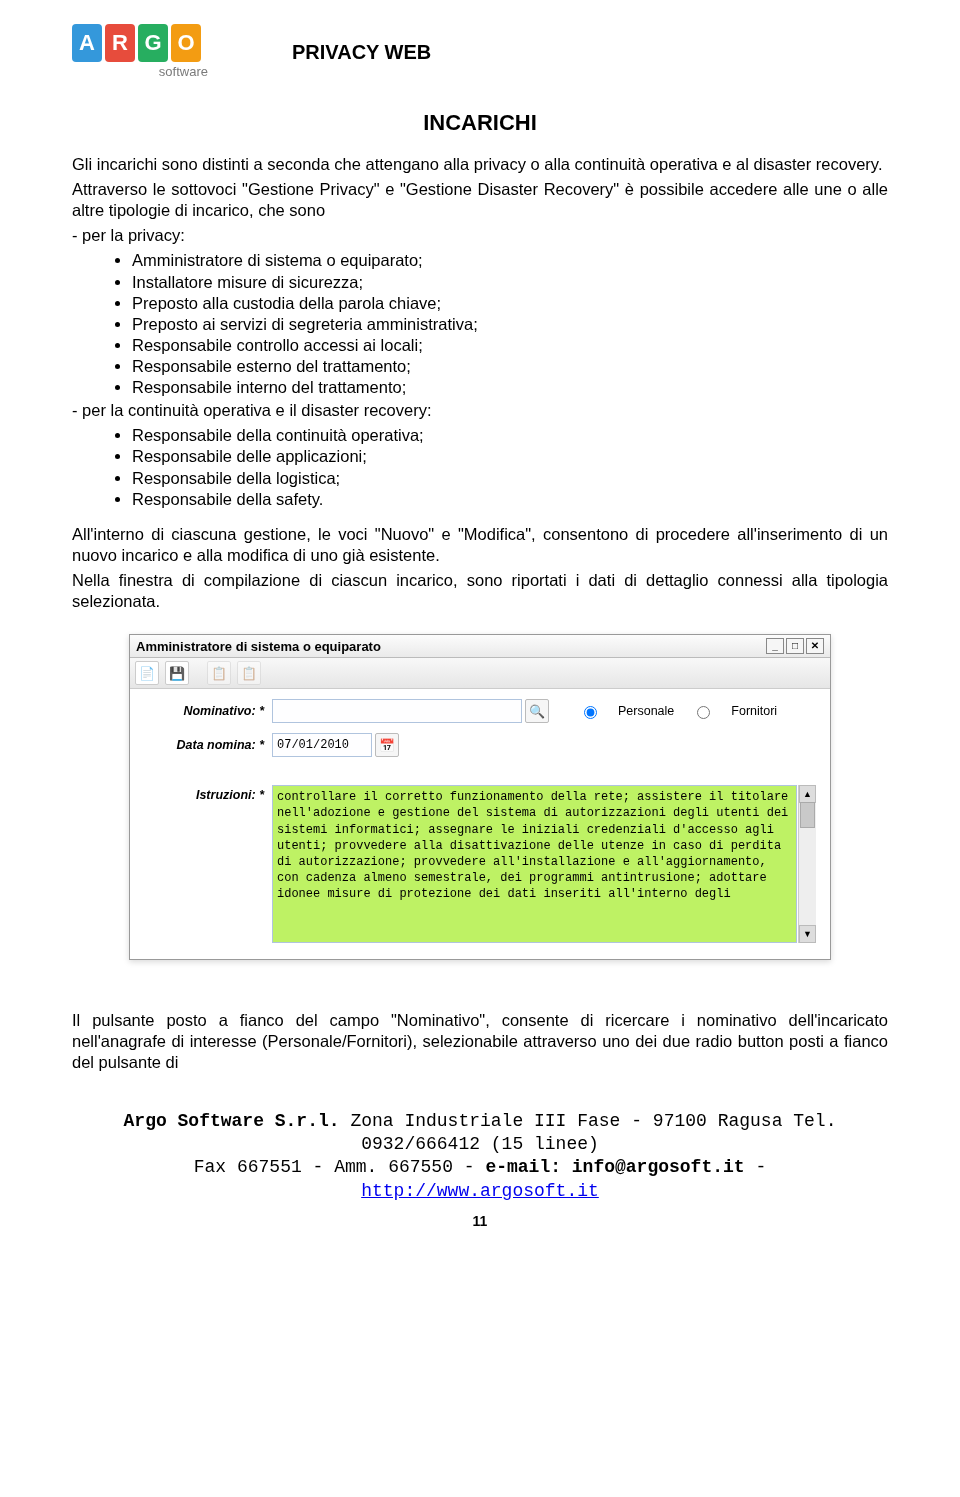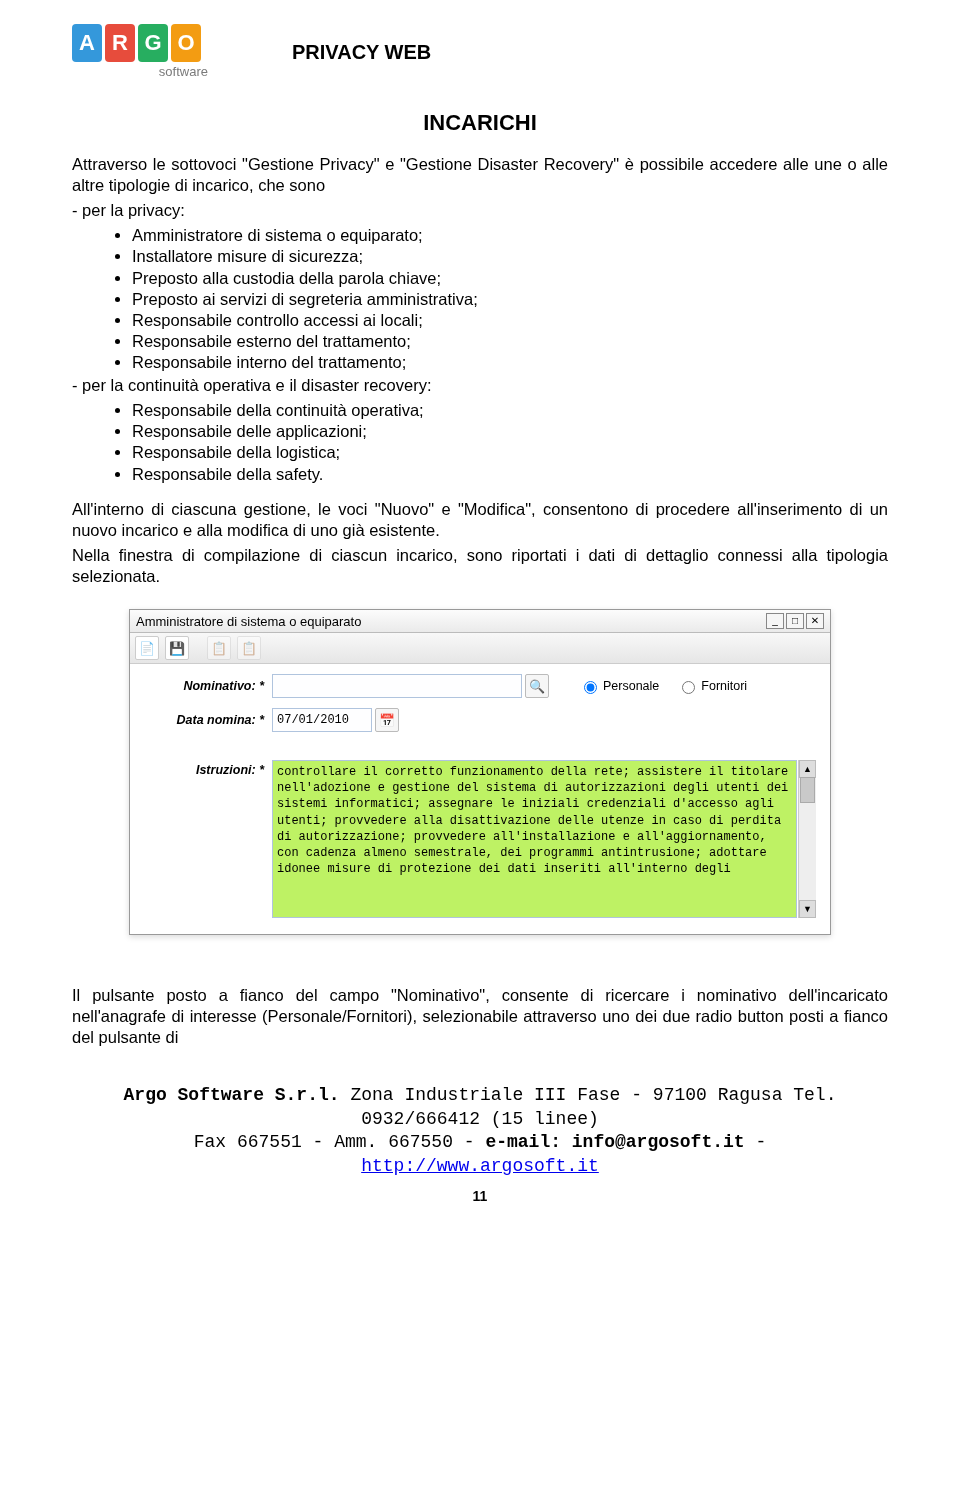--- a/index.html
+++ b/index.html
@@ -74,21 +74,21 @@
     font-family: Tahoma, Arial, sans-serif;
     font-size: 12px;
     box-shadow: 0 2px 6px rgba(0,0,0,.15);
   }
   .titlebar {
     background: linear-gradient(#fcfcfc,#eaeaea);
     border-bottom: 1px solid #bbb;
     display:flex;
     align-items:center;
     padding: 3px 6px;
-    font-weight: normal;
+    font-weight: bold;
     font-size: 13px;
     text-align: right;
   }
   .titlebar .spacer { flex:1; }
   .winbtn {
     width:16px;height:14px;border:1px solid #888;background:#f6f6f6;margin-left:2px;
     display:inline-flex;align-items:center;justify-content:center;font-size:10px;line-height:1;
   }
   .toolbar {
     background: linear-gradient(#f8f8f8,#e6e6e6);
@@ -116,21 +116,21 @@
     font-family: "Courier New", monospace;
     font-size:12px;
   }
   .nominput { width:240px; }
   .datainput { width:90px; }
   .iconbtn {
     width:22px;height:22px;border:1px solid #bbb;background:#f6f6f6;margin-left:3px;
     display:inline-flex;align-items:center;justify-content:center;font-size:13px;border-radius:2px;
   }
   .radio-wrap { margin-left:30px; display:flex; gap:18px; font-size:12.5px; align-items:center;}
-  .radio-wrap label { display:flex; align-items:center; gap:3px;justify-content:flex-end;}
+  .radio-wrap label { display:flex; align-items:center; gap:18px;justify-content:flex-end;}
   .textarea-wrap { flex:1; position:relative; }
   .taarea {
     border:1px solid #b0c4de;
     background:#bef264;
     height:150px;
     font-family:"Courier New",monospace;
     font-size:12px;
     line-height:1.35;
     padding:3px 4px;
     overflow:hidden;
@@ -167,20 +167,21 @@
         <div class="logo-g">G</div>
         <div class="logo-o">O</div>
       </div>
       <div class="logo-sw">software</div>
     </div>
     <div class="doc-title">PRIVACY WEB</div>
   </div>
 
   <div class="section-title">INCARICHI</div>
 
+  <p class="body-text para">Gli incarichi sono distinti a seconda che attengano alla privacy o alla  continuità operativa e al disaster recovery.</p>
   <p class="body-text para noindent">Attraverso le sottovoci "Gestione Privacy" e "Gestione Disaster Recovery" è possibile accedere alle une o alle altre tipologie di incarico, che sono</p>
   <p class="body-text para noindent">- per la privacy:</p>
   <ul class="bullets">
     <li>Amministratore di sistema o equiparato;</li>
     <li>Installatore misure di sicurezza;</li>
     <li>Preposto alla custodia della parola chiave;</li>
     <li>Preposto ai servizi di segreteria amministrativa;</li>
     <li>Responsabile controllo accessi ai locali;</li>
     <li>Responsabile esterno del trattamento;</li>
     <li>Responsabile interno del trattamento;</li>

